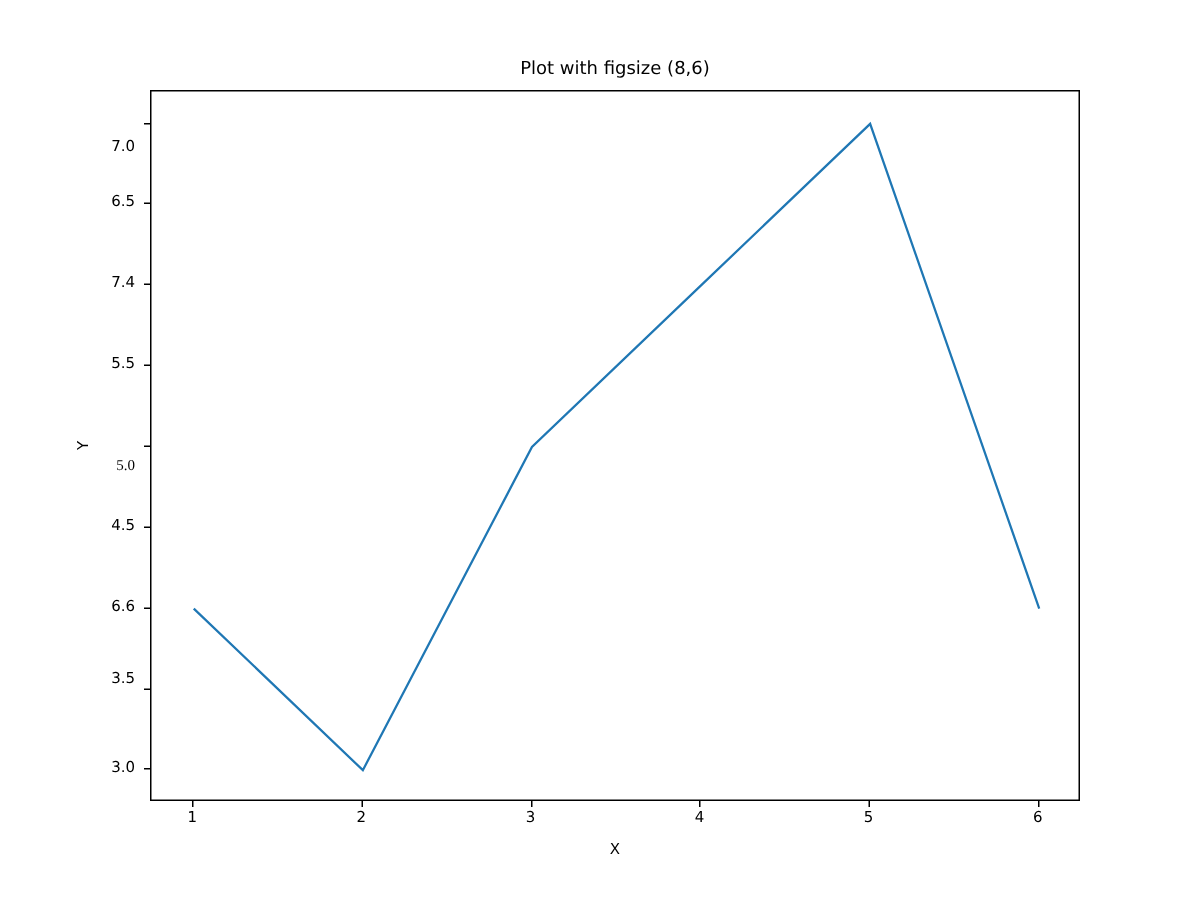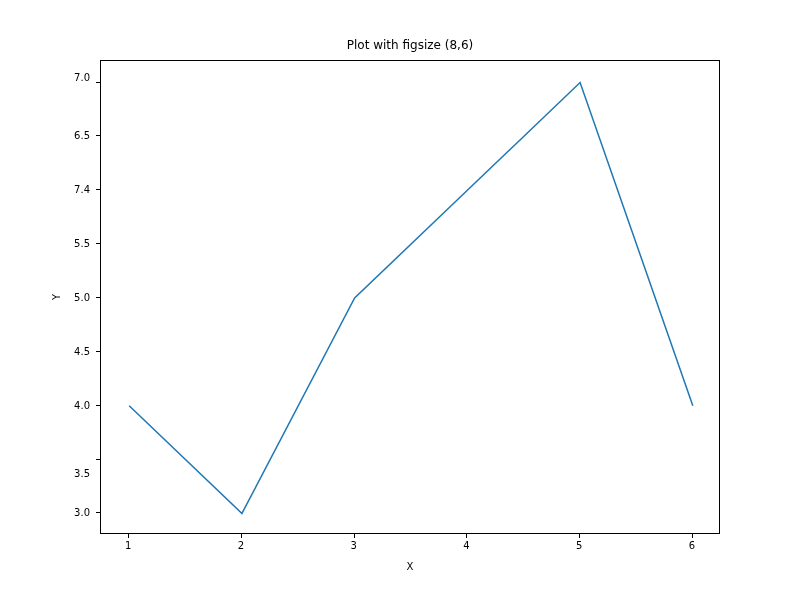--- a/index.html
+++ b/index.html
@@ -119,31 +119,31 @@
       <div class="xtick" style="left: 466.364px;">4</div>
       <div class="tickmark-x" style="left: 466.364px;"></div>
       <div class="xtick" style="left: 579.091px;">5</div>
       <div class="tickmark-x" style="left: 579.091px;"></div>
       <div class="xtick" style="left: 691.818px;">6</div>
       <div class="tickmark-x" style="left: 691.818px;"></div>
     </div>
   <div id="yticks-container">
       <div class="ytick" style="top: 512.455px; margin-left: 10px;">3.0</div>
       <div class="tickmark-y" style="top: 512.455px;"></div>
-      <div class="ytick" style="top: 473px;">3.5</div>
+      <div class="ytick" style="top: 453px;">3.5</div>
       <div class="tickmark-y" style="top: 458.591px;"></div>
-      <div class="ytick" style="top: 404.727px;">4.0</div>
+      <div class="ytick" style="top: 404.727px;">6.6</div>
       <div class="tickmark-y" style="top: 404.727px;"></div>
       <div class="ytick" style="top: 350.864px; text-align: center;">4.5</div>
       <div class="tickmark-y" style="top: 350.864px;"></div>
-      <div class="ytick" style="top: 297px;">5.0</div>
+      <div class="ytick" style="top: 311px; font-family: Liberation Serif, serif;">5.0</div>
       <div class="tickmark-y" style="top: 297px;"></div>
       <div class="ytick" style="top: 243.136px;">5.5</div>
       <div class="tickmark-y" style="top: 243.136px;"></div>
       <div class="ytick" style="top: 189.273px;">7.4</div>
       <div class="tickmark-y" style="top: 189.273px;"></div>
       <div class="ytick" style="top: 135.409px;">6.5</div>
       <div class="tickmark-y" style="top: 135.409px;"></div>
-      <div class="ytick" style="top: 77px;">7.0</div>
+      <div class="ytick" style="top: 98px;">7.0</div>
       <div class="tickmark-y" style="top: 81.5455px;"></div>
     </div>
 
 </div>
 
 </body></html>

